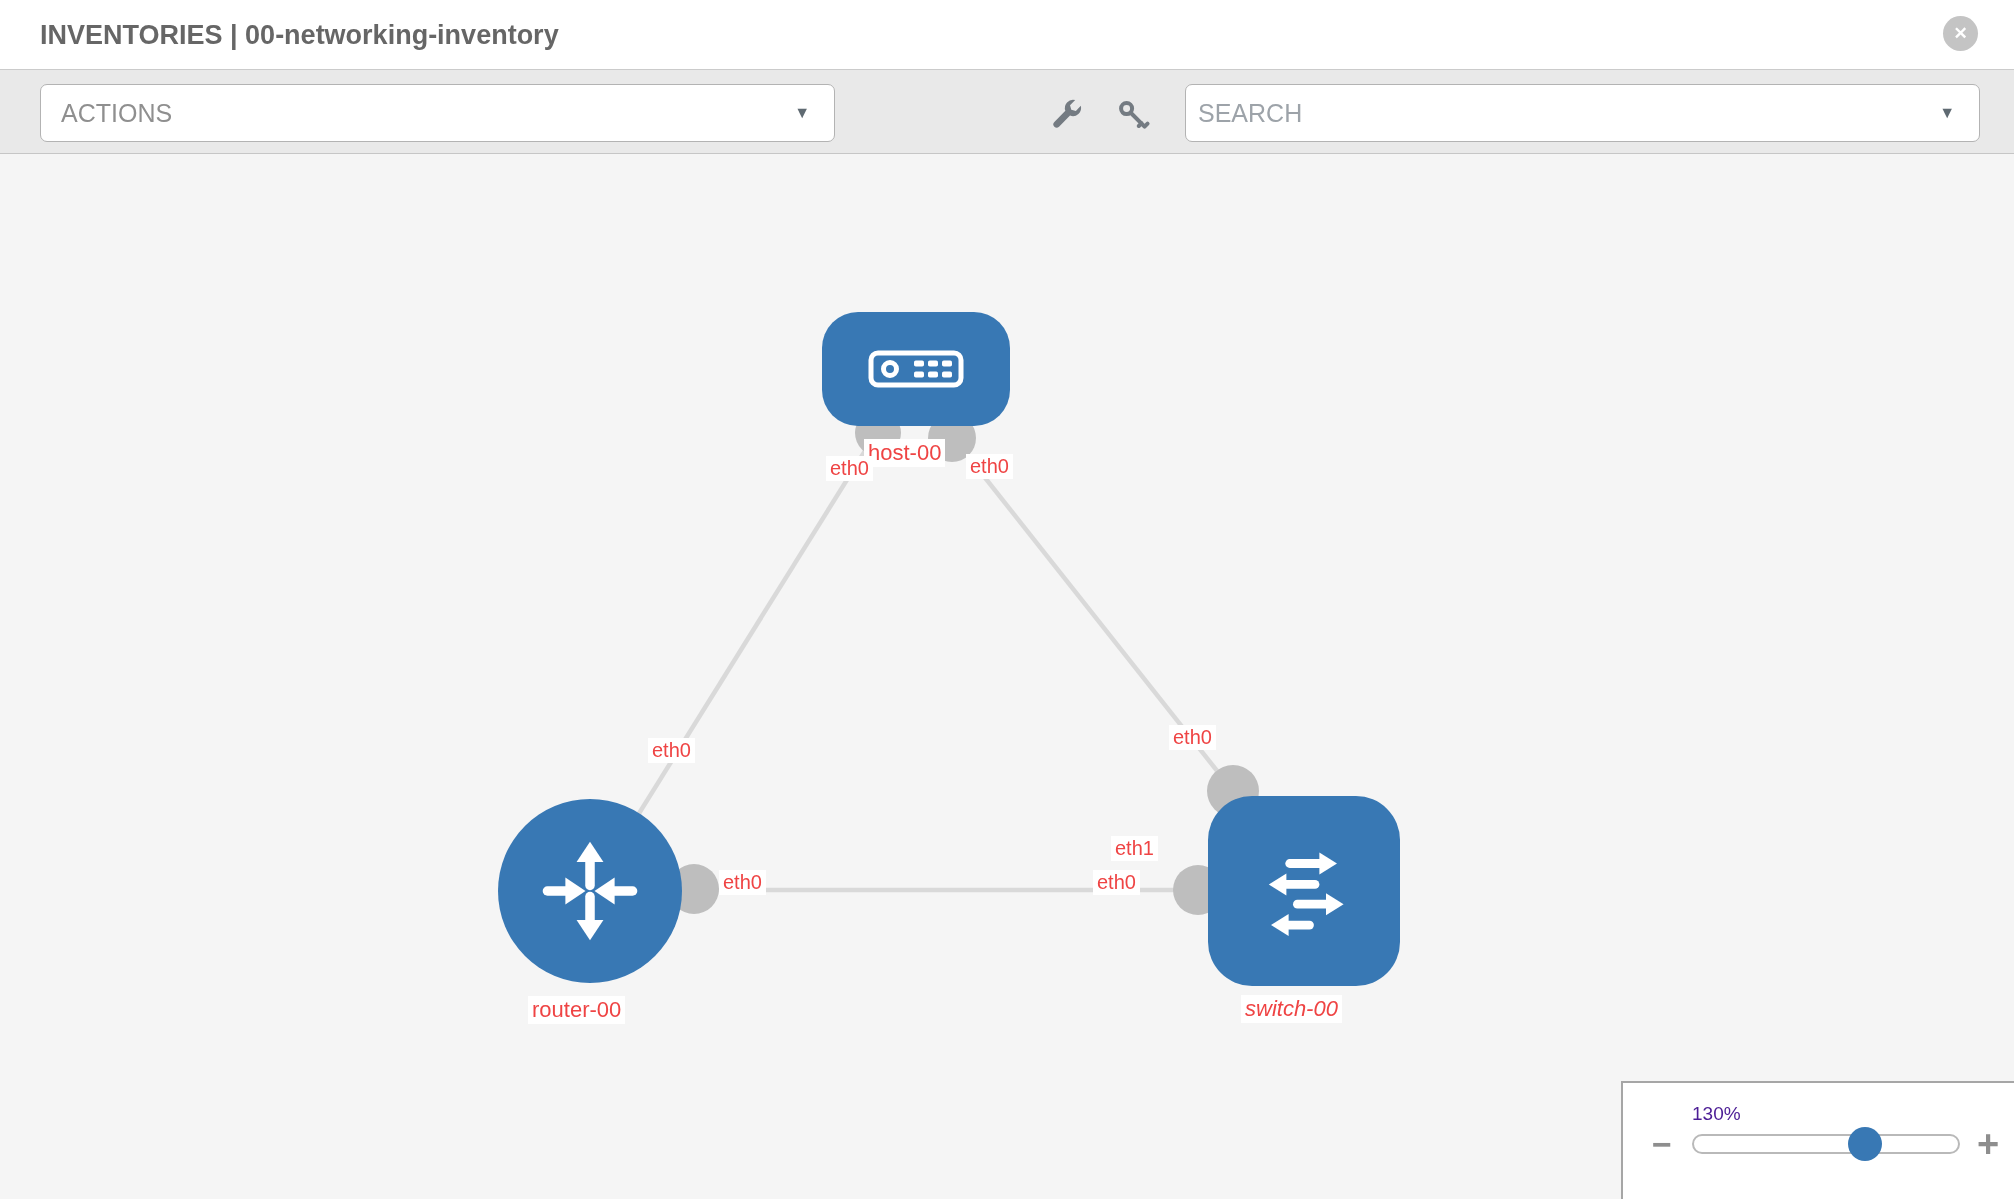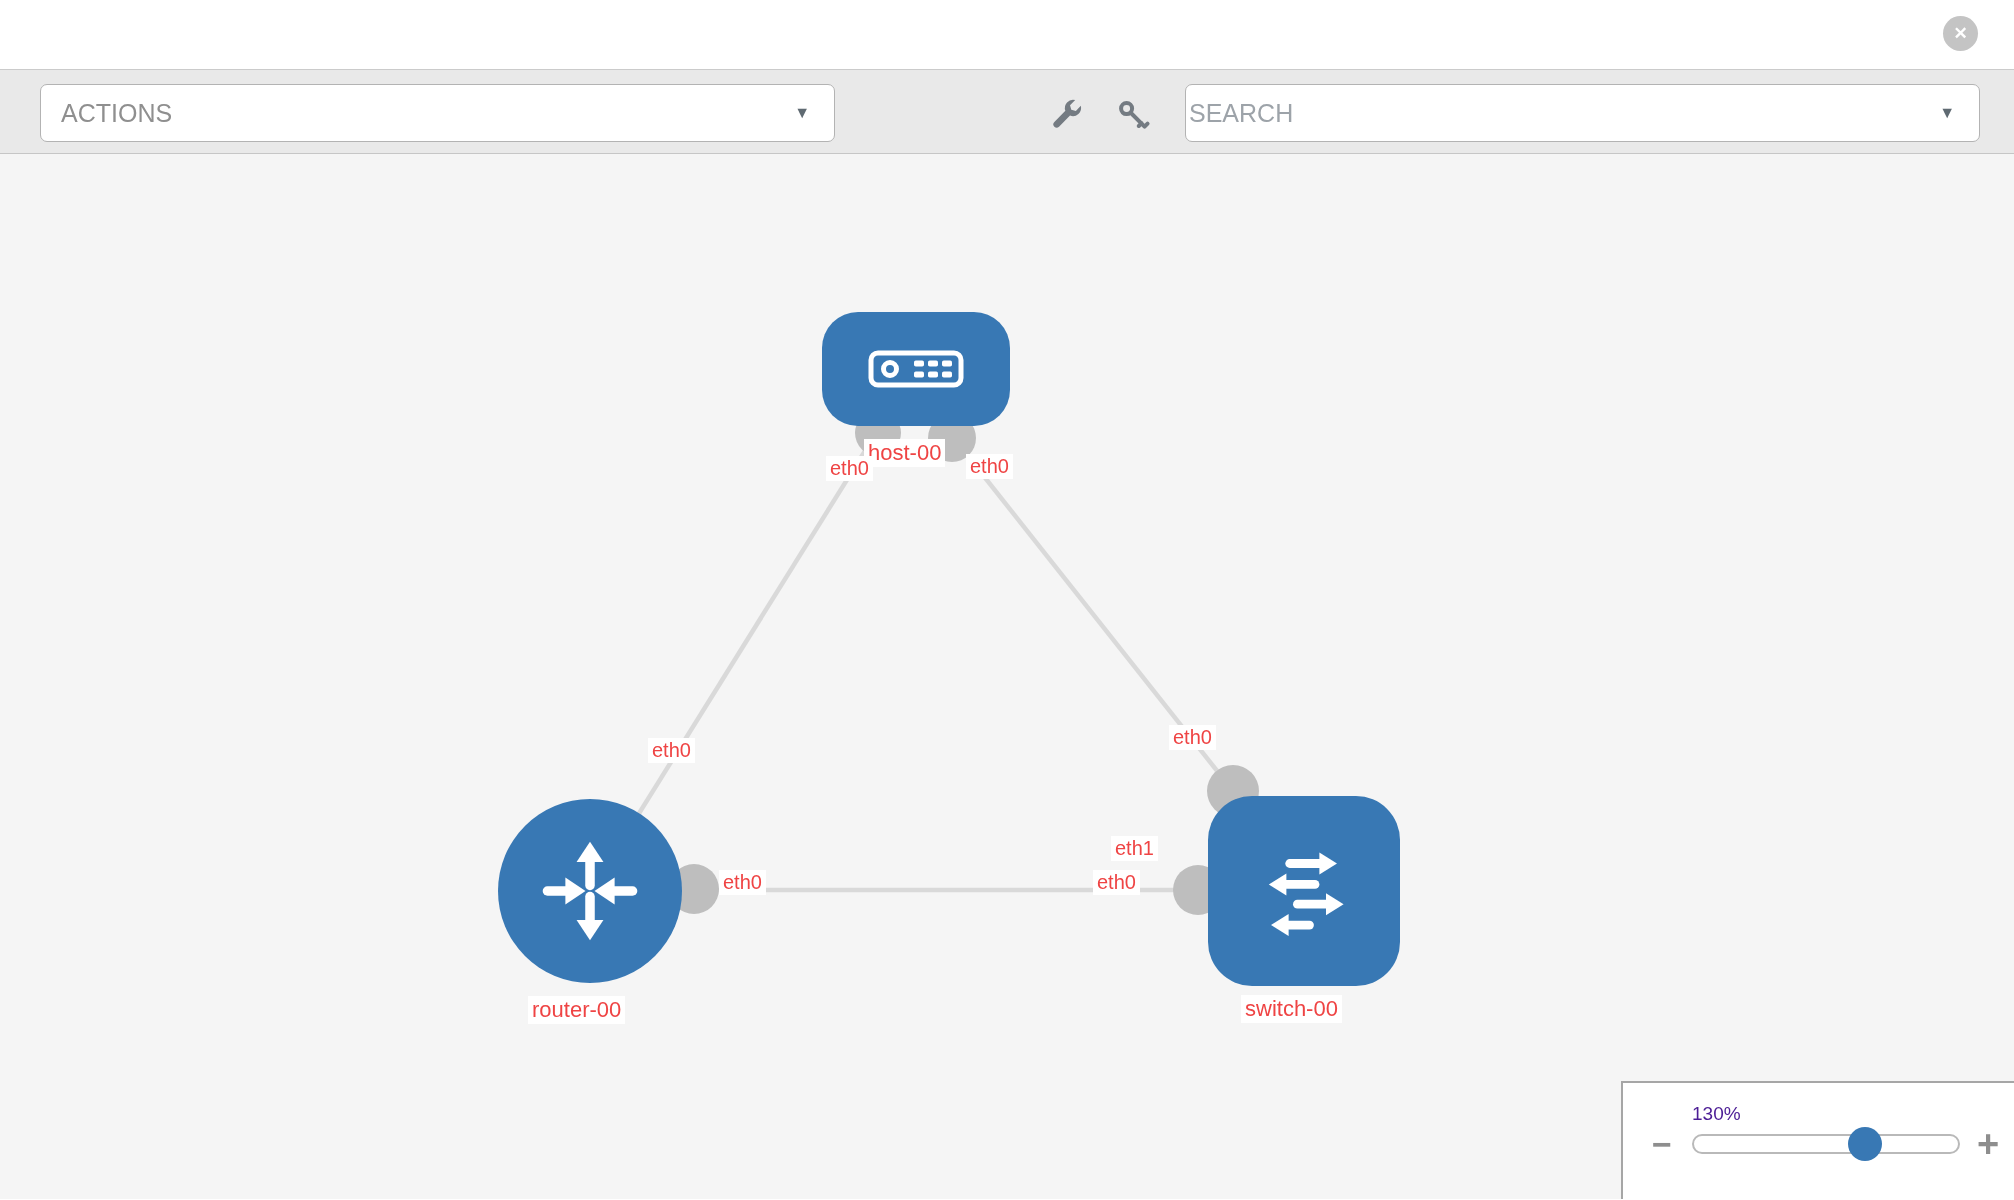--- a/index.html
+++ b/index.html
@@ -12,21 +12,21 @@
                background:#c4c4c4; color:#fff; font-size:17px; font-weight:900; text-align:center; line-height:35px; cursor:pointer; }
 
   
   .toolbar { position:relative; width:2014px; height:84px; background:#e9e9e9; border-bottom:1px solid #c6c6c6; }
   .select-box { position:absolute; top:14px; height:58px; background:#ffffff; border:1px solid #b3b3b3; border-radius:7px; }
   .actions-box { left:40px; width:795px; }
   .search-box { left:1185px; width:795px; }
   .select-label { position:absolute; left:20px; top:0; line-height:56px; font-size:25px; color:#8f8f8f; }
   .caret { position:absolute; right:24px; top:0; line-height:56px; font-size:16px; color:#5f6a72; }
   .search-input { position:absolute; left:0; top:0; width:100%; height:100%; border:none; outline:none; background:transparent;
-                  padding-left:3px; padding-right:60px; font-size:25px; color:#555; font-family:"Liberation Sans", sans-serif; }
+                  padding-left:12px; padding-right:60px; font-size:25px; color:#555; font-family:"Liberation Sans", sans-serif; }
   .search-input::placeholder { color:#9da3a9; opacity:1; }
   .tool-icon { position:absolute; width:36px; height:36px; }
   .wrench { left:1048px; top:26px; }
   .key { left:1116px; top:28px; }
 
   
   .canvas { position:relative; width:2014px; height:1045px; background:#f5f5f5; overflow:hidden; }
   .edges-svg { position:absolute; left:0; top:0; z-index:1; }
   .node { position:absolute; z-index:2; background:#3878b4; display:flex; align-items:center; justify-content:center; cursor:pointer; }
   .node-host   { left:822px;  top:158px; width:188px; height:114px; border-radius:36px; }
@@ -44,20 +44,21 @@
   .zoom-level { position:absolute; left:69px; top:20px; width:268px; text-align:left; font-size:19px; color:#4c1d95; }
   .zoom-minus { position:absolute; left:22px; top:44px; width:34px; text-align:center; font-size:34px; line-height:34px; font-weight:bold; color:#8e8e8e; cursor:pointer; }
   .zoom-plus  { position:absolute; left:346px; top:42px; width:38px; text-align:center; font-size:38px; line-height:38px; font-weight:bold; color:#8e8e8e; cursor:pointer; }
   .zoom-track { position:absolute; left:69px; top:51px; width:268px; height:20px; background:#fff; border:2px solid #b9b9b9; border-radius:12px; cursor:pointer; }
   .zoom-thumb { position:absolute; left:154px; top:-9px; width:34px; height:34px; border-radius:50%; background:#3878b4; cursor:grab; }
 </style>
 </head>
 <body>
 
 <div class="header">
+  <div class="header-title">INVENTORIES | 00-networking-inventory</div>
   <div class="close-btn">✕</div>
 </div>
 
 <div class="toolbar">
   <div class="select-box actions-box">
     <span class="select-label">ACTIONS</span>
     <span class="caret">▼</span>
   </div>
 
   <svg class="tool-icon wrench" viewBox="0 0 34 34">
@@ -127,21 +128,21 @@
         <line x1="44" y1="62" x2="71" y2="62"></line>
           <polygon points="86,62 70,52 70,72" stroke="none"></polygon>
         <line x1="55" y1="81" x2="35" y2="81"></line>
           <polygon points="20,81 36,71 36,91" stroke="none"></polygon>
       </g>
     </svg>
   </div>
 
   <div class="lbl lbl-name" style="left:864px; top:285px;">host-00</div>
   <div class="lbl lbl-name" style="left:528px; top:842px;text-align:right;">router-00</div>
-  <div class="lbl lbl-name" style="left:1241px; top:841px;">switch-00</div>
+  <div class="lbl lbl-name" style="left:1241px; top:841px;font-style:italic;">switch-00</div>
 
   <div class="lbl lbl-if" style="left:826px; top:302px;">eth0</div>
   <div class="lbl lbl-if" style="left:966px; top:300px;">eth0</div>
   <div class="lbl lbl-if" style="left:648px; top:584px;">eth0</div>
   <div class="lbl lbl-if" style="left:1169px; top:571px;">eth0</div>
   <div class="lbl lbl-if" style="left:719px; top:716px;">eth0</div>
   <div class="lbl lbl-if" style="left:1093px; top:716px;">eth0</div>
   <div class="lbl lbl-if lbl-front" style="left:1111px; top:682px;">eth1</div>
 
   <div class="zoom-panel">

